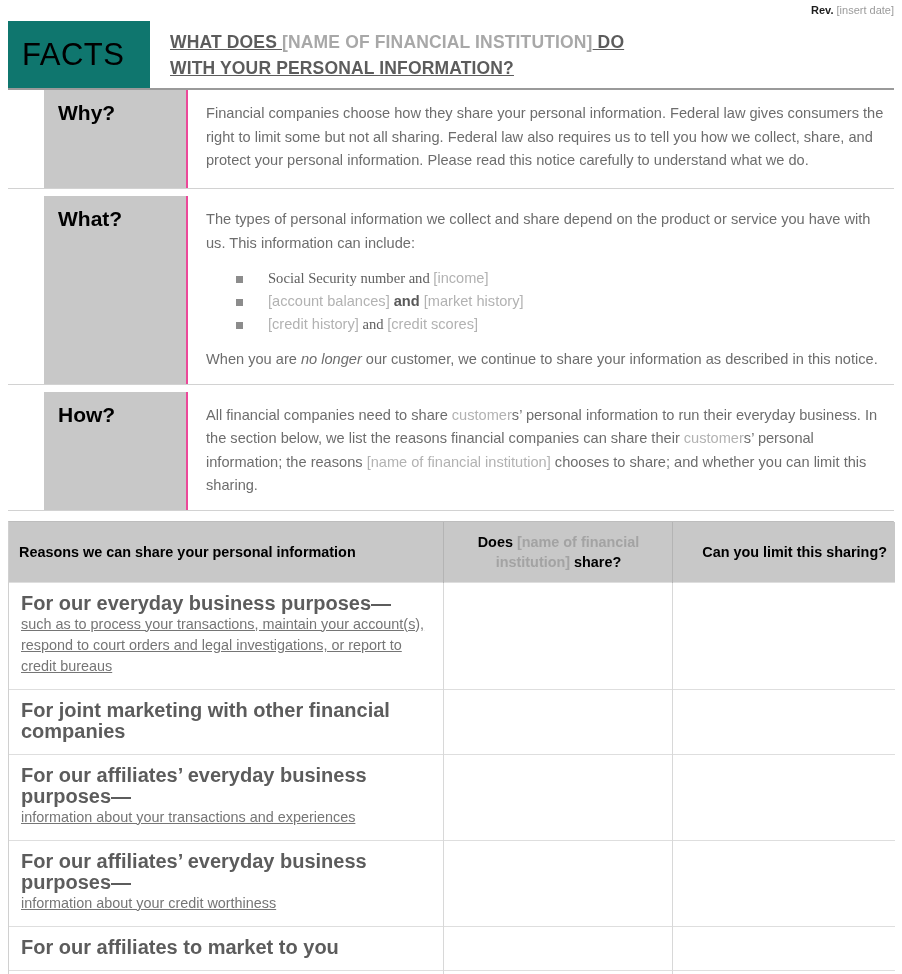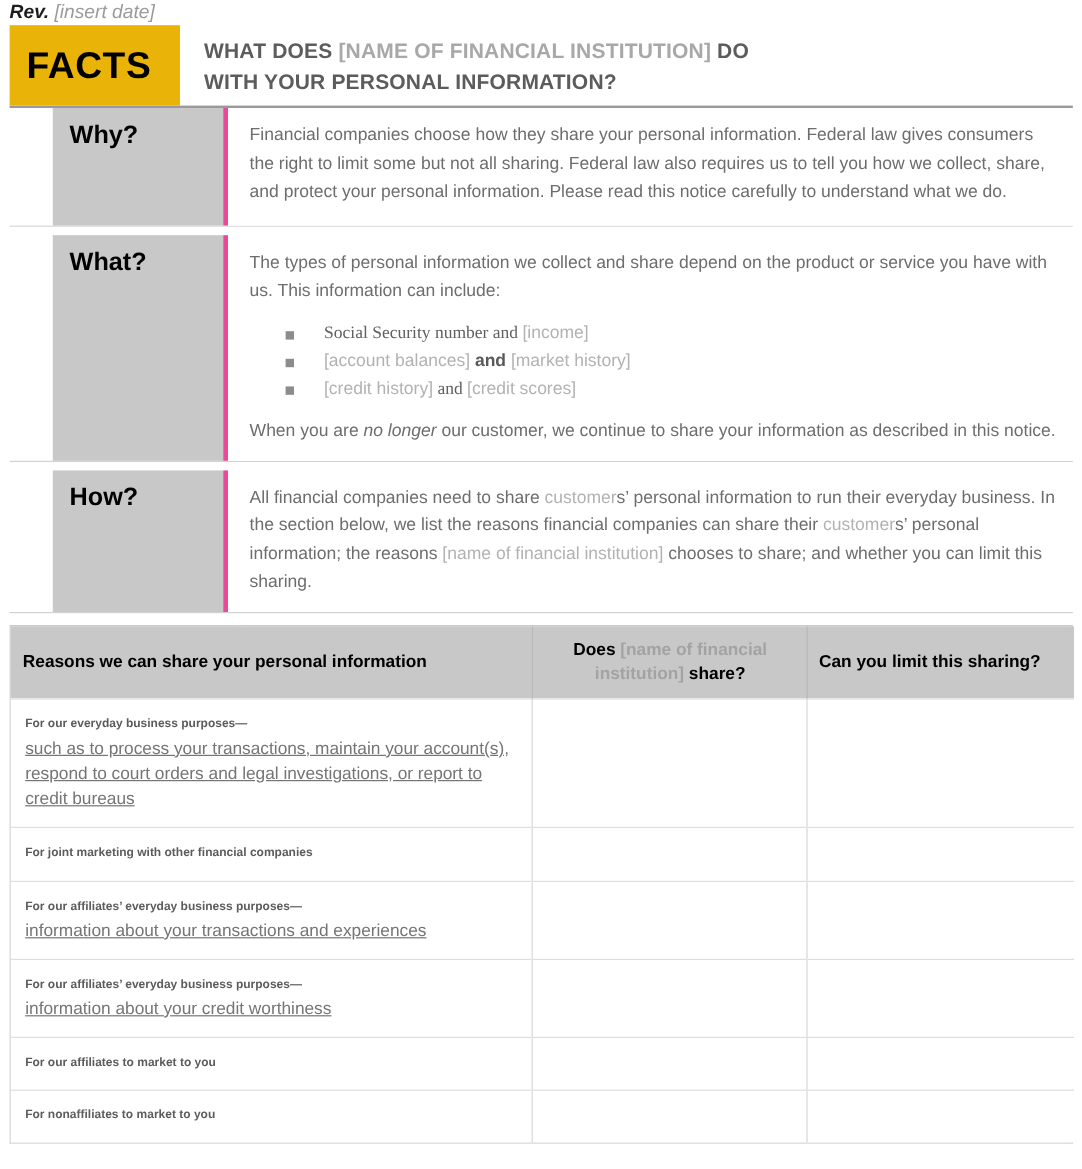--- a/index.html
+++ b/index.html
@@ -11,26 +11,26 @@
     width: 902px; height: 974px;
     font-family: "Liberation Sans", sans-serif;
     color: #6d6d6d;
     overflow: hidden;
   }
 
   .page { position: relative; width: 902px; height: 974px; padding: 0 8px; }
 
   
   .rev-line {
-    font-size: 16px;
+    text-align: right;
+    font-size: 11px;
     padding: 3px 0 3px 0;
     height: 21px;
     line-height: 15px;
     white-space: nowrap;
-    font-style: italic;
   }
   .rev-label { color: #1d1d1d; font-weight: bold; }
   .rev-value { color: #9b9b9b; }
 
   
   .band {
     display: flex;
     align-items: stretch;
     background: #ffffff;
   }
@@ -43,49 +43,49 @@
     color: #000000;
     font-weight: bold;
     display: flex;
     align-items: flex-start;
     padding: 11px 0 10px 14px;
   }
   .band-body {
     flex: 1;
     background: #ffffff;
     padding: 12px 10px 12px 18px;
-    border-left: 4px solid #ec4899;
+    border-left: 2px solid #ec4899;
   }
 
   
   .facts-band { border-bottom: 2px solid #9a9a9a; }
   .facts-label {
     width: 142px; min-width: 142px;
-    background: #eab308;
+    background: #0f766e;
     color: #000000;
     font-size: 31px;
-    font-weight: bold;
+    font-weight: normal;
     letter-spacing: 0.5px;
     display: flex;
     align-items: center;
     justify-content: flex-start;
     padding-left: 14px;
     height: 67px;
   }
   .facts-title {
     flex: 1;
     font-size: 17.5px;
     font-weight: bold;
     letter-spacing: 0.15px;
     line-height: 26px;
     color: #6a6a6a;
     padding: 8px 8px 8px 20px;
     height: 67px;
   }
-  .facts-title .strong { color: #5c5c5c; }
+  .facts-title .strong { color: #5c5c5c; text-decoration: underline; }
   .facts-title .ph { color: #a8a8a8; }
 
   
   .qa-band { border-bottom: 1px solid #d2d2d2; padding-left: 36px; }
   .qa-label {
     font-size: 21px;
     line-height: 24px;
   }
   .qa-body {
     font-size: 14.6px;
@@ -147,38 +147,38 @@
     font-weight: bold;
     line-height: 20px;
     padding: 10px 8px 10px 10px;
     height: 45px;
     vertical-align: middle;
     border-right: 1px solid #b4b4b4;
   }
   table.sharing thead th:last-child { border-right: none; }
   th.h-reasons { text-align: left; padding-left: 12px; }
   th.h-does    { text-align: center; }
-  th.h-limit   { text-align: left; }
+  th.h-limit   { text-align: right; }
   th .ph { color: #a3a3a3; }
 
   table.sharing tbody td {
     border-top: 1px solid #dedede;
     border-right: 1px solid #d8d8d8;
     vertical-align: top;
     background: #ffffff;
   }
   table.sharing tbody td:last-child { border-right: none; }
   td.reason {
     padding: 10px 10px 12px 12px;
   }
   td.answer { padding: 10px; }
 
   .reason-title {
     display: block;
-    font-size: 10px;
+    font-size: 20px;
     font-weight: bold;
     color: #5c5c5c;
     line-height: 21px;
   }
   .reason-desc {
     display: block;
     font-size: 14.4px;
     color: #757575;
     line-height: 21px;
     text-decoration: underline;

